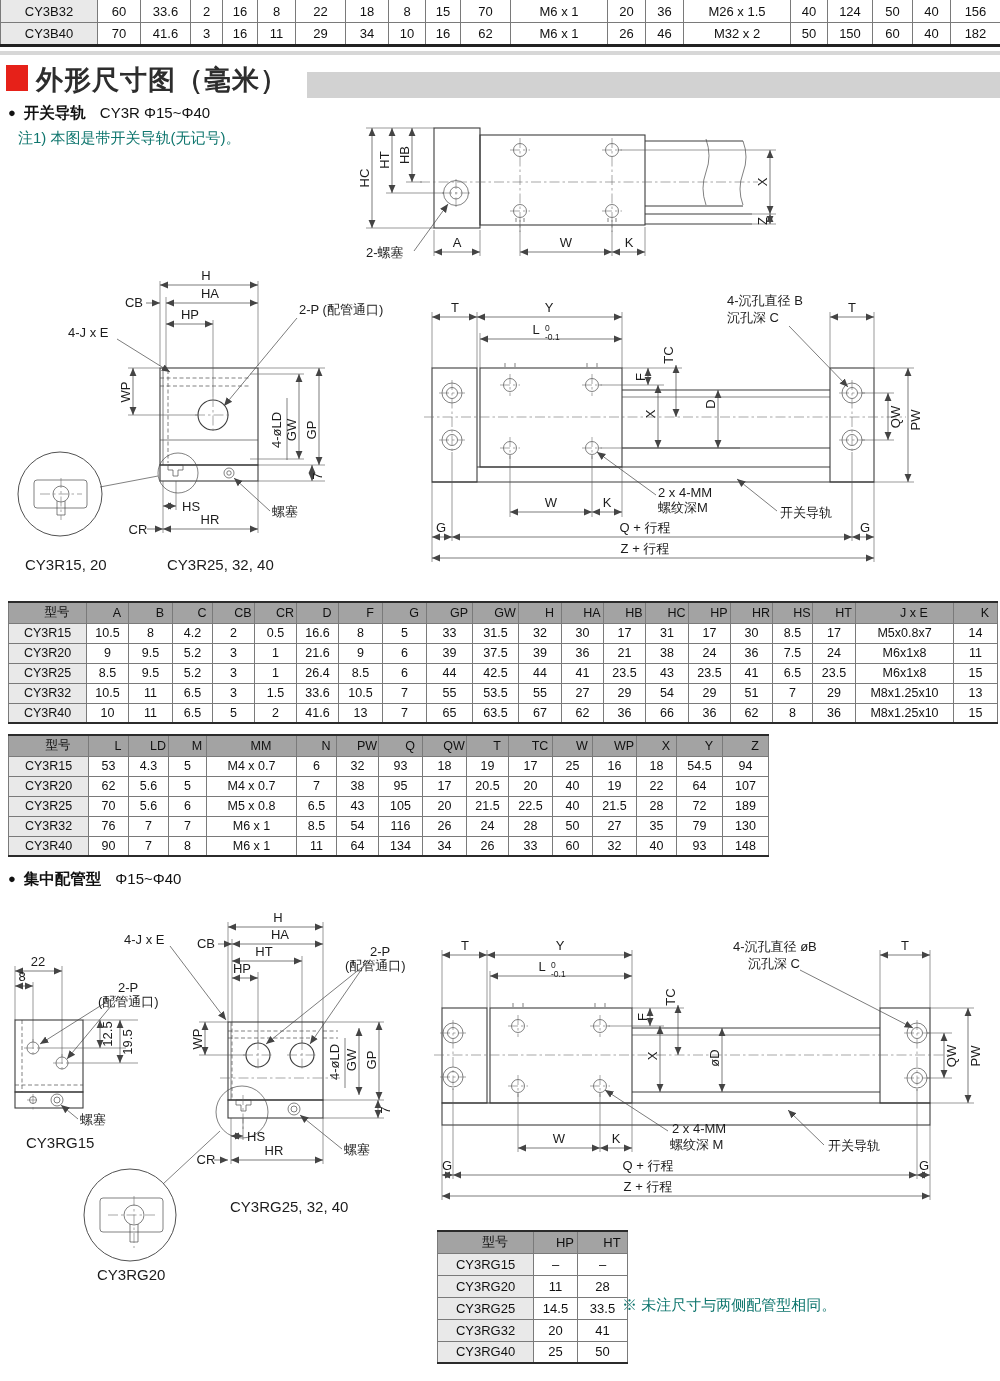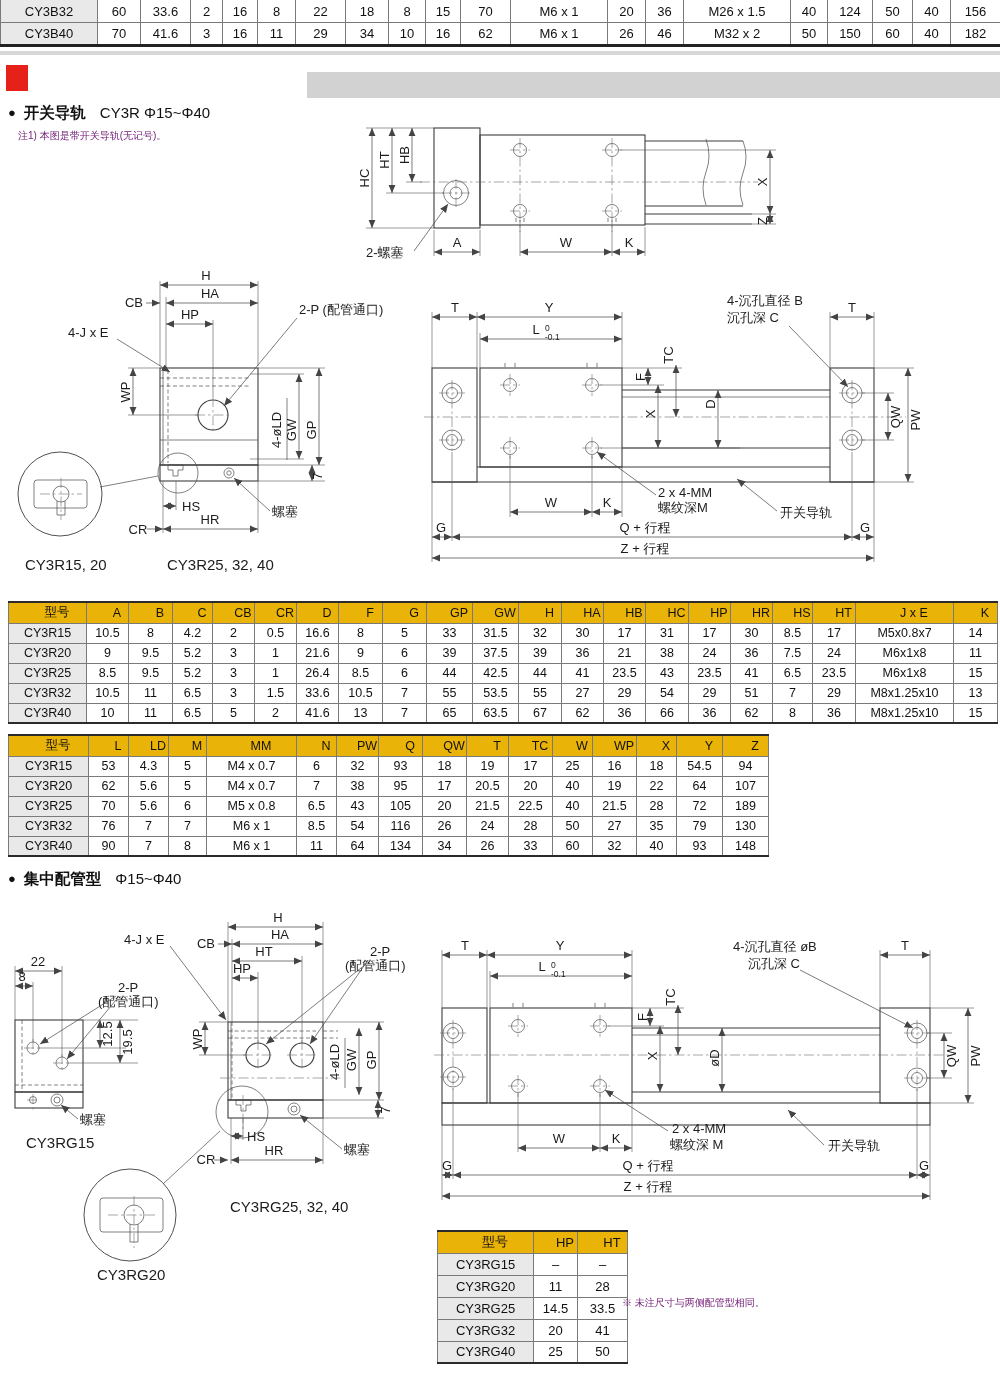--- a/index.html
+++ b/index.html
@@ -11,36 +11,36 @@
   
   table.t {
     position:absolute; border-collapse:collapse; table-layout:fixed;
     font-size:12.5px; color:#111; background:#fff;
     border-top:2px solid #2b2b2b; border-bottom:2px solid #2b2b2b;
   }
   table.t th, table.t td {
     border:1px solid #7a7a7a; text-align:center; vertical-align:middle;
     height:20px; font-weight:normal; white-space:nowrap; overflow:hidden; padding:0 1px;
   }
-  table.t thead th { background:#eab308; height:21px;padding-left:20px; }
+  table.t thead th { background:#a3a3a3; height:21px;padding-left:20px; }
   table.t tbody th { background:#e9e9e9; }
   table.t.top { border-top:none; border-bottom:3px solid #222;padding-left:16px; }
   table.t.top th, table.t.top td { height:23px; font-size:13px; }
   table.t.small th, table.t.small td { height:22px; font-size:13px; }
   #shadow-line { position:absolute; left:0; top:51px; width:1000px; height:4px; background:#d7d7d7; }
   
   #red-sq { position:absolute; left:6px; top:65px; width:22px; height:26px; background:#e62119; }
   #page-title { position:absolute; left:36px; top:62px; font-size:27px; font-weight:bold; color:#2d2d2d; letter-spacing:1px; }
   #gray-bar { position:absolute; left:307px; top:72px; width:693px; height:26px; background:#d2d2d2; }
   
   .bullet-row { position:absolute; font-size:15px; color:#111; }
   .bullet-row .blt { font-size:13px; margin-right:8px; vertical-align:1px; }
   .bullet-row .bt { font-weight:bold; font-size:15.5px; }
   .bullet-row .br { margin-left:14px; font-size:15px; }
-  .note { position:absolute; font-size:10px; color:#701a75; }
+  .note { position:absolute; font-size:15px; color:#0f766e; }
   
   svg { position:absolute; left:0; overflow:visible; }
   svg text { font-family:"Liberation Sans", sans-serif; font-size:13px; fill:#1c1c1c; text-anchor:middle; }
   svg text.st { text-anchor:start; }
   svg text.cap { font-size:15px; text-anchor:start; }
   svg text.tol { font-size:8.5px; text-anchor:start; }
   .ln  { fill:none; stroke:#3d3d3d; stroke-width:1.1; }
   .lt  { fill:none; stroke:#4a4a4a; stroke-width:0.7; }
   .dsh { fill:none; stroke:#4a4a4a; stroke-width:0.7; stroke-dasharray:4 2.5; }
   .cl  { fill:none; stroke:#6b6b6b; stroke-width:0.6; stroke-dasharray:10 3 2.5 3; }
@@ -119,20 +119,21 @@
           <td>150</td>
           <td>60</td>
           <td>40</td>
           <td>182</td>
         </tr>
       </tbody>
     </table>
   <div id="shadow-line"></div>
 
   <div id="red-sq"></div>
+  <h1 id="page-title">外形尺寸图（毫米）</h1>
   <div id="gray-bar"></div>
 
   <div class="bullet-row" style="left:8px; top:103px;">
     <span class="blt">●</span><span class="bt">开关导轨</span><span class="br">CY3R Φ15~Φ40</span>
   </div>
   <div class="note" style="left:18px; top:129px;">注1) 本图是带开关导轨(无记号)。</div>
 
   <svg id="svg1" style="top:106px;" width="1000" height="486" viewBox="0 106 1000 486">
     <defs>
       <marker id="arr" viewBox="0 0 8 8" refX="7.5" refY="4" markerWidth="9" markerHeight="9" orient="auto-start-reverse" markerUnits="userSpaceOnUse">

